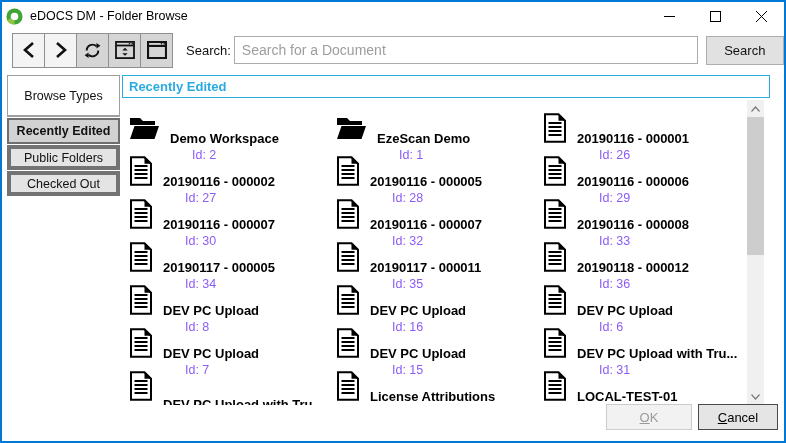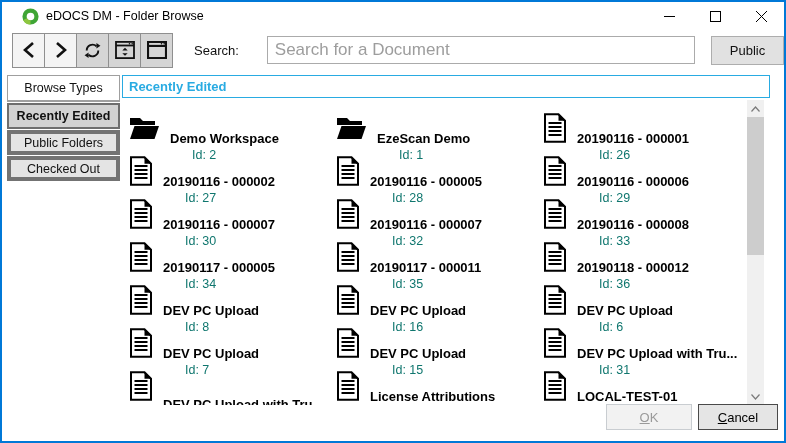--- a/index.html
+++ b/index.html
@@ -2,52 +2,52 @@
 <html><head>
 <meta charset="utf-8">
 <style>
   html,body{margin:0;padding:0;background:#cfd8dc;}
   .window{
     position:relative; width:786px; height:443px; box-sizing:border-box;
     background:#ffffff; border:2px solid var(--win-border,#0078d7);
     font-family:"Liberation Sans", sans-serif; overflow:hidden;
   }
   
-  .titlebar{height:28px; display:flex; align-items:center; padding-left:20px;}
+  .titlebar{height:28px; display:flex; align-items:center; padding-left:4px;}
   .app-icon{width:17px;height:17px;margin-right:7px;display:flex;}
   .title{font-size:12.5px;color:#000;}
   .win-controls{margin-left:auto;display:flex;height:28px;}
   .win-btn{width:46px;height:28px;display:flex;align-items:center;justify-content:center;background:transparent;border:none;padding:0;}
   .win-btn svg{display:block;}
   
-  .toolbar{height:40px;display:flex;align-items:center;padding-left:10px;gap:8px;}
+  .toolbar{height:40px;display:flex;align-items:center;padding-left:10px;}
   .nav-group{display:flex;}
   .nav-btn{width:33px;height:35px;margin-right:-1px;border:1px solid #8f8f8f;background:#f4f4f4;display:flex;align-items:center;justify-content:center;padding:0;}
   .nav-btn.pressed{background:#d5d5d5;}
   .search-label{margin-left:14px;font-size:13px;color:#111;}
-  .search-input{margin-left:20px;width:448px;height:26px;border:1px solid #ababab;font-size:17px;padding:0 7px;color:#222;font-family:"Liberation Sans",sans-serif;outline:none;}
+  .search-input{margin-left:3px;width:448px;height:26px;border:1px solid #ababab;font-size:14px;padding:0 7px;color:#222;font-family:"Liberation Sans",sans-serif;outline:none;}
   .search-input::placeholder{color:#9d9d9d;}
   .search-btn{margin-left:8px;width:78px;height:29px;background:#e1e1e1;border:1px solid #adadad;font-size:13px;font-family:"Liberation Sans",sans-serif;color:#111;}
   
   .sidebar{position:absolute;left:5px;top:73px;width:113px;}
   .side-btn{box-sizing:border-box;width:100%;height:25px;margin-bottom:1px;display:flex;align-items:center;justify-content:center;
     font-size:12.5px;color:#111;background:#e4e4e4;border:4px solid #737373;font-family:"Liberation Sans",sans-serif;padding:0;}
-  .side-btn.first{background:#ffffff;border:1px solid #9f9f9f;border-bottom-width:2px;height:27px;}
+  .side-btn.first{background:#ffffff;border:1px solid #9f9f9f;border-bottom-width:2px;height:42px;}
   .side-btn.selected{background:#d2d2d2;border:2px solid #6e6e6e;font-weight:bold;height:26px;}
   
   .content-header{position:absolute;left:120px;top:73px;width:640px;height:21px;box-sizing:content-box;
     border:1px solid var(--accent,#29abe2);color:var(--accent,#29abe2);
     font-size:13px;font-weight:bold;display:flex;align-items:center;padding-left:6px;}
   .list{position:absolute;left:120px;top:98px;width:627px;height:305px;overflow:hidden;background:#fff;}
   .grid{display:grid;grid-template-columns:207px 207px 206px;grid-auto-rows:43px;padding:6px 0 0 7px;}
   .cell{display:flex;align-items:center;}
   .cell .icon{flex:0 0 auto;display:flex;}
   .cell .meta{margin-left:10px;}
   .item-name{font-size:13px;font-weight:bold;color:#000;line-height:17px;margin-top:37px;}
-  .item-id{font-size:12.5px;color:#0f766e;line-height:16px;padding-left:22px;}
+  .item-id{font-size:12.5px;color:#8b5cf6;line-height:16px;padding-left:22px;}
   
   .scrollbar{position:absolute;left:745px;top:98px;width:17px;height:305px;background:#f0f0f0;}
   .sb-arrow{position:absolute;left:0;width:17px;height:17px;display:flex;align-items:center;justify-content:center;}
   .sb-up{top:0;} .sb-down{bottom:0;}
   .sb-thumb{position:absolute;left:0;top:17px;width:17px;height:138px;background:#cdcdcd;}
   
   .footer-btn{position:absolute;top:402px;height:26px;font-size:13px;font-family:"Liberation Sans",sans-serif;}
   .ok-btn{left:604px;width:86px;background:#f2f2f2;border:1px solid #c9cdd1;color:#9a9a9a;}
   .cancel-btn{left:696px;width:80px;background:#e5e5e5;border:1px solid #4a4a4a;color:#000;}
 </style>
@@ -117,21 +117,21 @@
         <svg width="20" height="18" viewBox="0 0 22 20">
           <rect x="1" y="1" width="20" height="18" fill="none" stroke="#111" stroke-width="2.4"></rect>
           <line x1="1" y1="5.5" x2="21" y2="5.5" stroke="#111" stroke-width="2.4"></line>
           <circle cx="16" cy="3" r="0.9" fill="#111"></circle>
             <circle cx="19" cy="3" r="0.9" fill="#111"></circle>
         </svg>
       </button>
     </span>
     <span class="search-label">Search:</span>
     <input class="search-input" type="text" placeholder="Search for a Document" style="">
-    <button class="search-btn">Public</button>
+    <button class="search-btn">Search</button>
   </div>
 
   <div class="sidebar">
     <button class="side-btn first">Browse Types</button>
     <button class="side-btn selected">Recently Edited</button>
     <button class="side-btn">Public Folders</button>
     <button class="side-btn">Checked Out</button>
   </div>
 
   <div class="content-header">Recently Edited</div>

